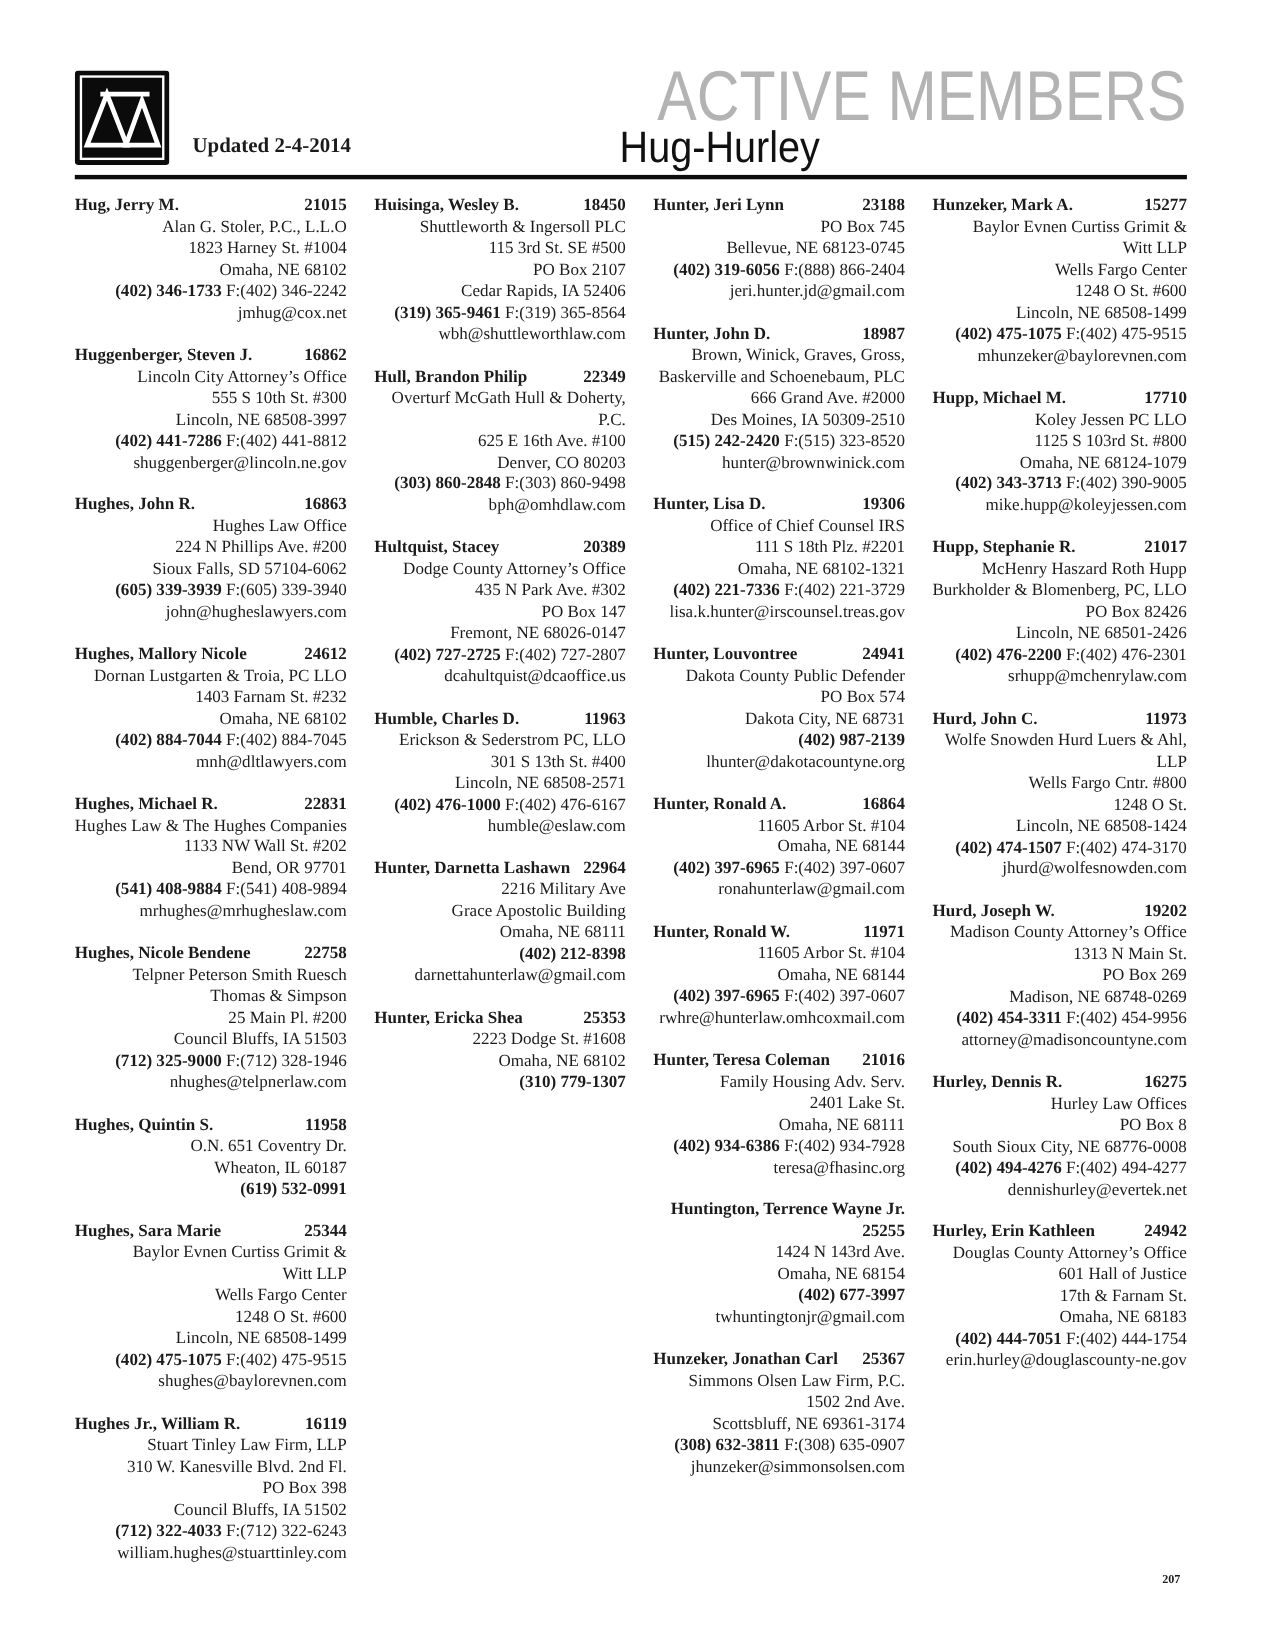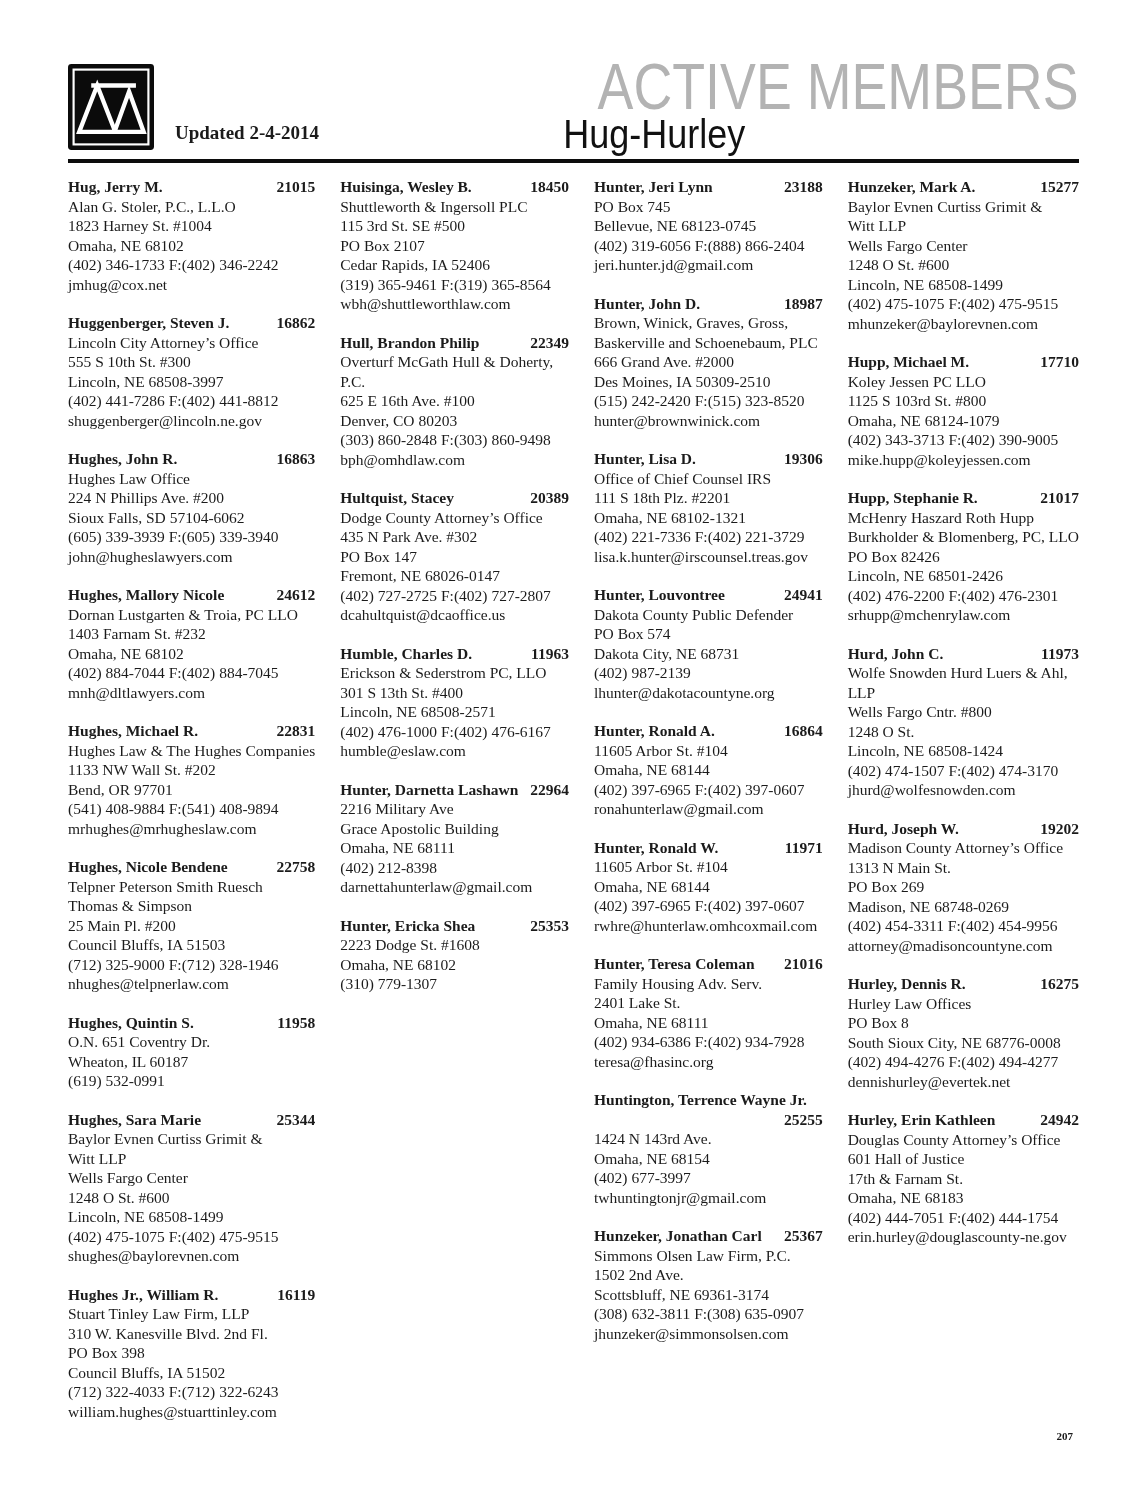--- a/index.html
+++ b/index.html
@@ -31,28 +31,28 @@
     transform:scaleX(0.90); transform-origin:100% 50%; white-space:nowrap;
     margin-top:-2px;
   }
   .rule { border:none; border-top:4px solid #0c0c0c; margin:3px 0 0 0; }
 
   
   .cols {
     display:grid; grid-template-columns:repeat(4, 1fr); column-gap:25px;
     margin-top:14px;
   }
-  .entry { margin-bottom:19px; font-size:15.5px; line-height:19.5px; }
+  .entry { margin-bottom:19px; font-size:15.5px; line-height:19.5px;text-align:right; }
   .name-row { display:flex; align-items:baseline; font-weight:bold; }
   .name-row.wrapid { flex-wrap:wrap; }
   .name-row.wrapid .nm { flex-basis:100%; }
   .nm { white-space:nowrap; }
   .mid { margin-left:auto; padding-left:8px; }
   .line { white-space:nowrap; }
-  .line b { font-weight:normal; }
+  .line b { font-weight:bold; }
 
   
   .pagenum {
     position:absolute; top:1430px; right:74px;
     font-weight:bold; font-size:11px;
   }
 </style>
 </head>
 <body>
 

